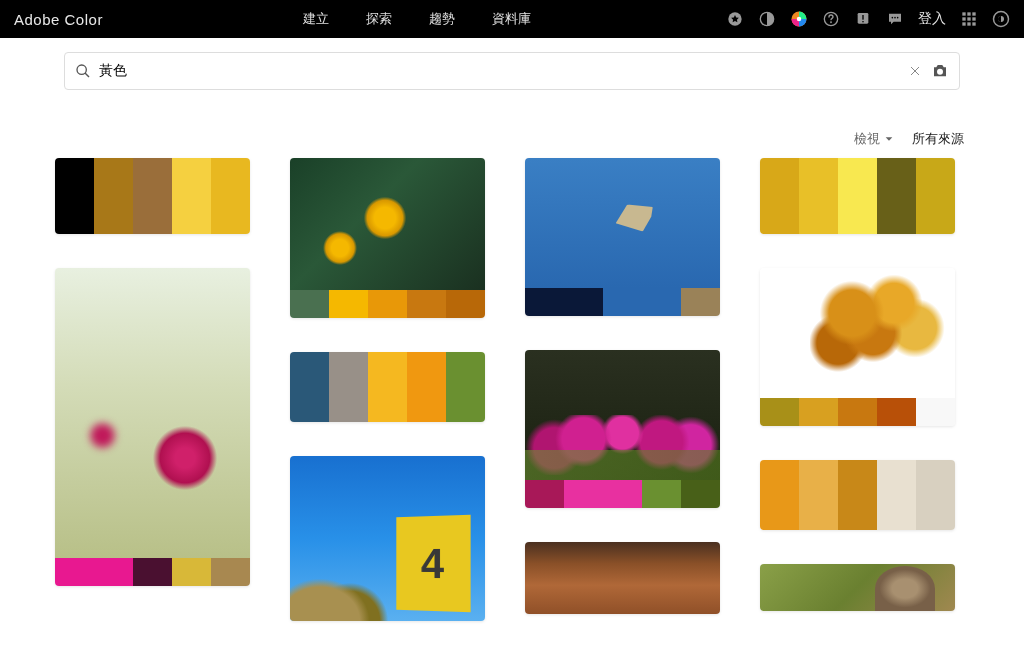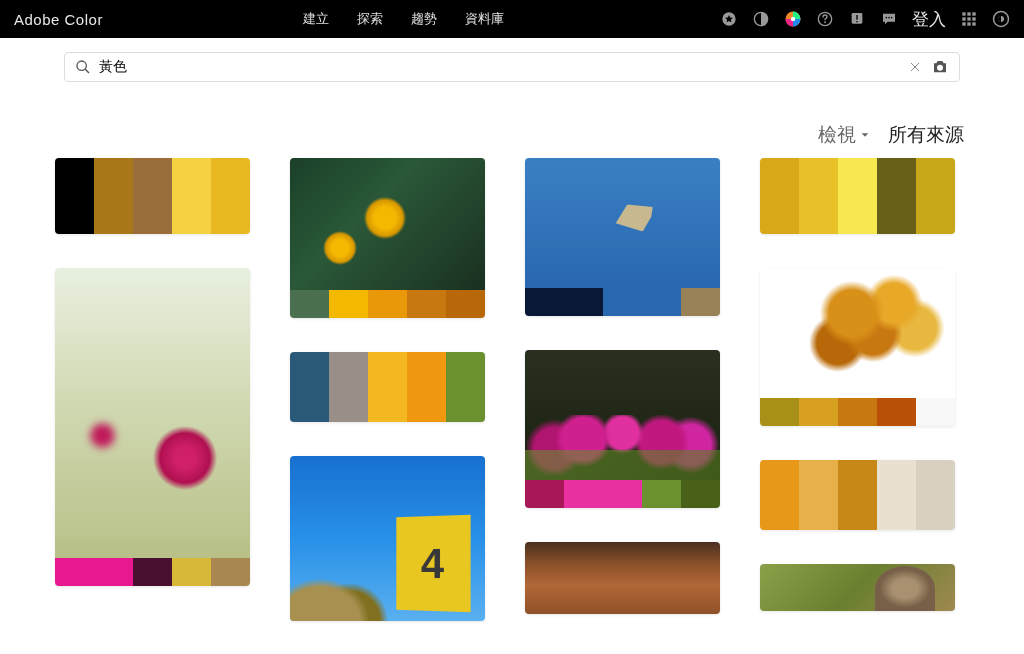--- a/index.html
+++ b/index.html
@@ -1,29 +1,29 @@
 <!DOCTYPE html>
 <html><head>
 <meta charset="utf-8">
 <style>
 * { margin: 0; padding: 0; box-sizing: border-box; }
 body { font-family: -apple-system, "Segoe UI", sans-serif; background: #fff; width: 1024px; height: 654px; overflow: hidden; }
 .topbar { background: #000; height: 38px; display: flex; align-items: center; color: #e8e8e8; padding: 0 14px; }
 .brand { font-size: 15px; font-weight: 300; letter-spacing: 0.5px; }
-.nav { display: flex; gap: 28px; margin-left: 200px; font-size: 13px; }
+.nav { display: flex; gap: 37px; margin-left: 200px; font-size: 13px; }
 .nav span { cursor: pointer; color: #e0e0e0; }
 .topbar-right { margin-left: auto; display: flex; gap: 14px; align-items: center; }
 .topbar-right .ic { width: 18px; height: 18px; display: flex; align-items: center; justify-content: center; cursor: pointer; }
-.login-text { font-size: 17px; cursor: pointer; }
+.login-text { font-size: 14px; cursor: pointer; }
 .searchbar-wrap { padding: 14px 12px 10px; }
-.searchbar { border: 1px solid #ddd; border-radius: 4px; height: 30px; display: flex; align-items: center; padding: 0 10px; width: 896px; margin: 0 auto; }
+.searchbar { border: 1px solid #ddd; border-radius: 4px; height: 38px; display: flex; align-items: center; padding: 0 10px; width: 896px; margin: 0 auto; }
 .searchbar .sicon { color: #666; margin-right: 8px; }
 .searchbar input { flex: 1; border: none; outline: none; font-size: 14px; background: transparent; }
 .searchbar .clear, .searchbar .cam { color: #666; margin-left: 10px; cursor: pointer; }
-.controls { display: flex; justify-content: flex-end; padding: 30px 60px 10px; gap: 18px; font-size: 19px; align-items: center; }
+.controls { display: flex; justify-content: flex-end; padding: 30px 60px 10px; gap: 18px; font-size: 13px; align-items: center; }
 .ctrl-view { color: #666; display: flex; align-items: center; gap: 4px; cursor: pointer; }
 .ctrl-source { color: #222; font-weight: 500; cursor: pointer; }
 .gallery { padding: 0 55px; display: flex; gap: 40px; }
 .col { display: flex; flex-direction: column; gap: 34px; }
 .card { border-radius: 4px; overflow: hidden; box-shadow: 0 1px 3px rgba(0,0,0,0.1); width: 195px; }
 .swatches { display: flex; height: 76px; }
 .swatches.thin { height: 28px; }
 .swatches.med { height: 70px; }
 .sw { flex: 1; }
 .imgpart { position: relative; background: #888; }

